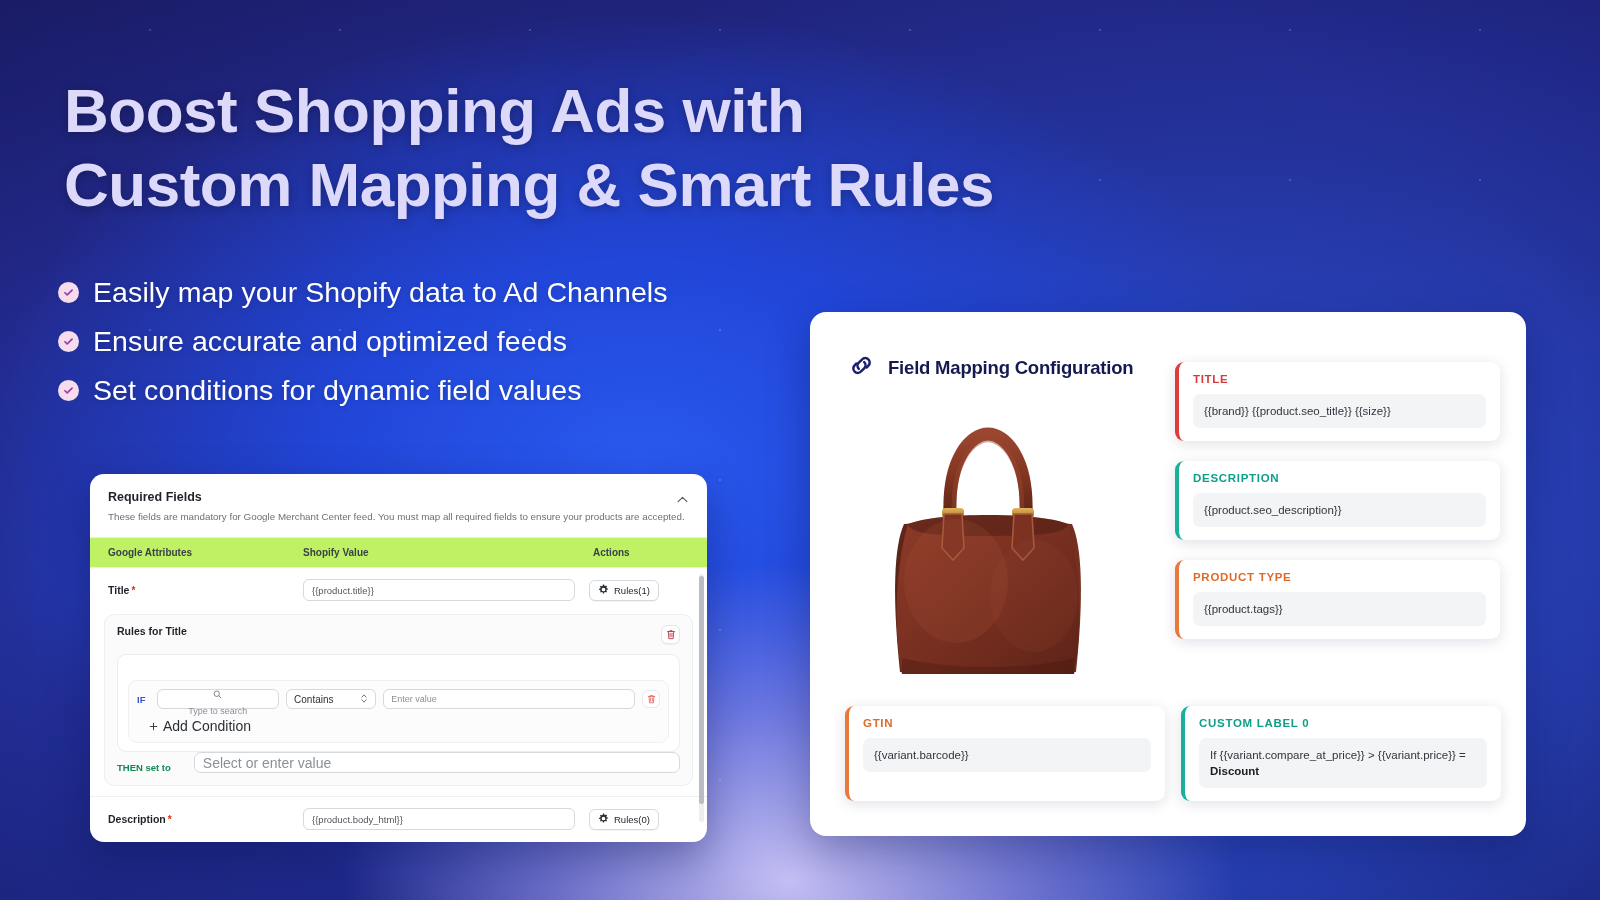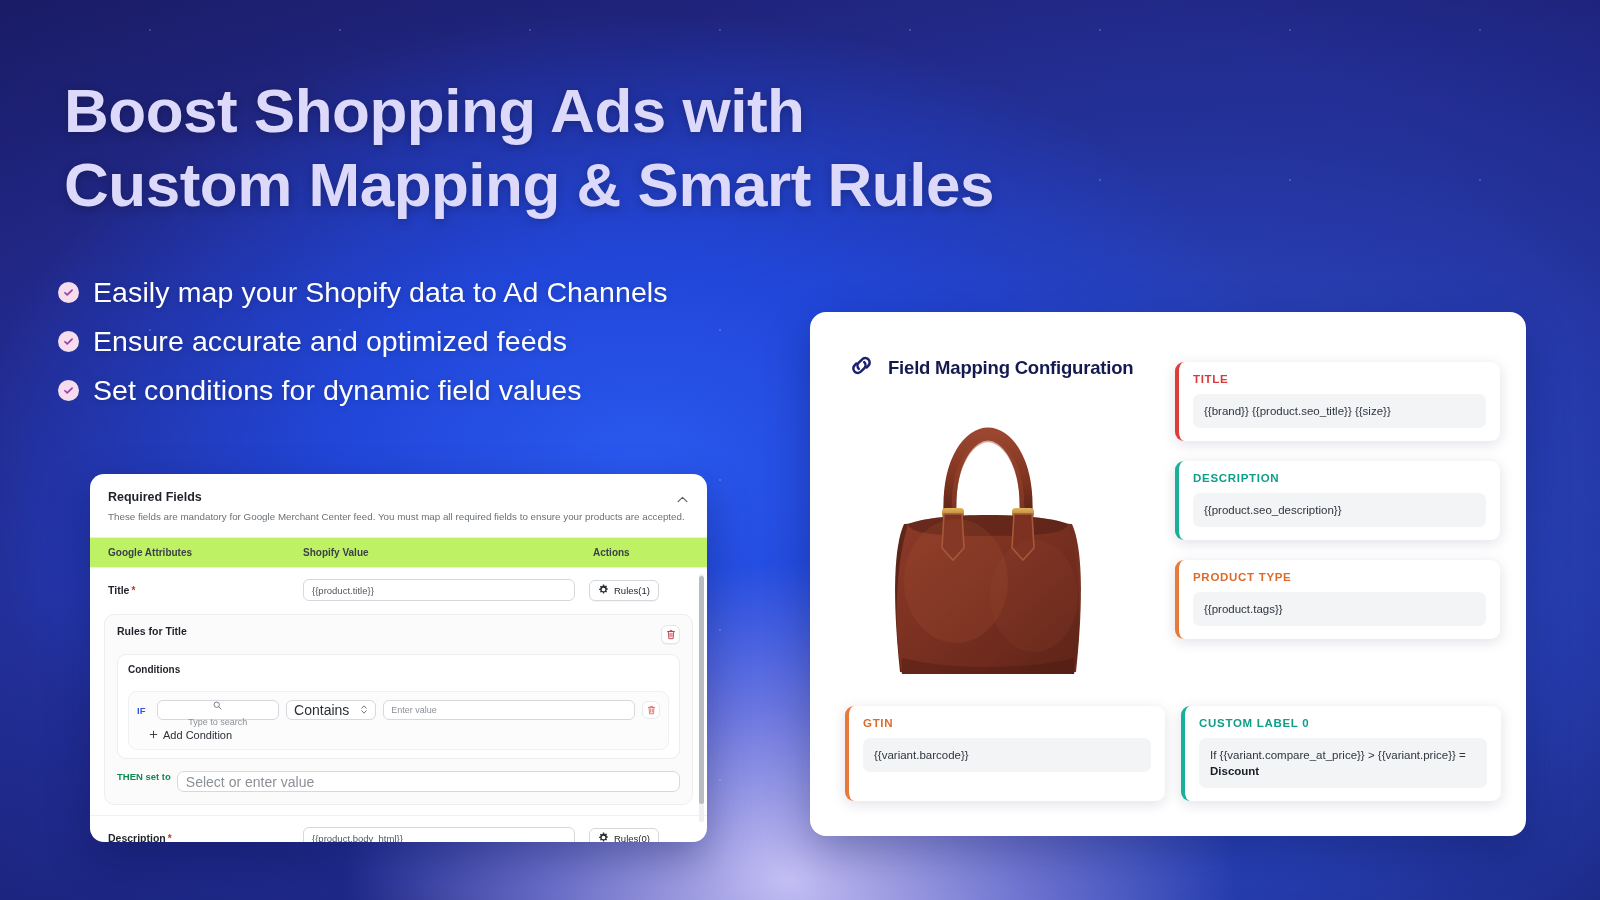--- a/index.html
+++ b/index.html
@@ -140,29 +140,29 @@
   .if-lbl { font-size: 9.5px; font-weight: 700; color: #3a56d8; width: 13px; }
   .mini-input {
     height: 20px; border: 1px solid #d5d8dc; border-radius: 6px; background: #fff;
     display: flex; align-items: center; gap: 5px; padding: 0 7px;
     font-size: 9px; color: #8b9097;
   }
   .mini-input.search { width: 125px; flex-direction: column; }
   .mini-select {
     width: 92px; height: 20px; border: 1px solid #d5d8dc; border-radius: 6px; background: #fff;
     display: flex; align-items: center; justify-content: space-between; padding: 0 7px;
-    font-size: 14px; color: #2b3036;
+    font-size: 10px; color: #2b3036;
   }
   .mini-input.value { width: 258px; }
   .trash-sm {
     width: 18px; height: 18px; border: 1px solid #e8eaec; border-radius: 6px; background: #fff;
     display: flex; align-items: center; justify-content: center;
   }
-  .add-cond { margin-top: 9px; display: flex; align-items: center; gap: 5px; font-size: 11px; color: #2b3036; padding-left: 12px; }
-  .then-row { display: flex; align-items: flex-start; gap: 6px; margin-top: 12px; }
+  .add-cond { margin-top: 9px; display: flex; align-items: center; gap: 5px; font-size: 14px; color: #2b3036; padding-left: 12px; }
+  .then-row { display: flex; align-items: flex-end; gap: 23px; }
   .then-lbl { font-size: 9.5px; font-weight: 700; color: #0e8a52; }
   .then-input {
     flex: 1; height: 21px; border: 1px solid #d5d8dc; border-radius: 7px; background: #fff;
     display: flex; align-items: center; padding: 0 8px; font-size: 14px; color: #8b9097;
   }
   .row-divider { height: 1px; background: #eef0f2; margin: 10px 0 0 0; }
 
   
   #right-card {
     position: absolute; left: 810px; top: 312px; width: 716px; height: 524px;
@@ -288,21 +288,20 @@
       <div class="rules-panel-head">
         <div class="rules-panel-title">Rules for Title</div>
         <span class="trash-btn">
           <svg width="10" height="11" viewBox="0 0 12 14">
               <path d="M1.5 3.3h9M4.6 3.3V2.1h2.8v1.2M2.6 3.3l.6 9h5.6l.6-9M4.8 5.6v4.4M7.2 5.6v4.4" stroke="#b42c3b" stroke-width="1.05" fill="none" stroke-linecap="round" stroke-linejoin="round"></path>
             </svg>
         </span>
       </div>
 
       <div class="cond-box">
-        <div class="cond-label">Conditions</div>
         <div class="cond-inner">
           <div class="cond-line">
             <span class="if-lbl">IF</span>
             <span class="mini-input search">
               <span>
                 <svg width="9" height="9" viewBox="0 0 12 12">
                     <circle cx="5" cy="5" r="3.6" stroke="#6b7177" stroke-width="1.15" fill="none"></circle>
                     <path d="M7.8 7.8L10.6 10.6" stroke="#6b7177" stroke-width="1.15" stroke-linecap="round"></path>
                   </svg>
               </span>

